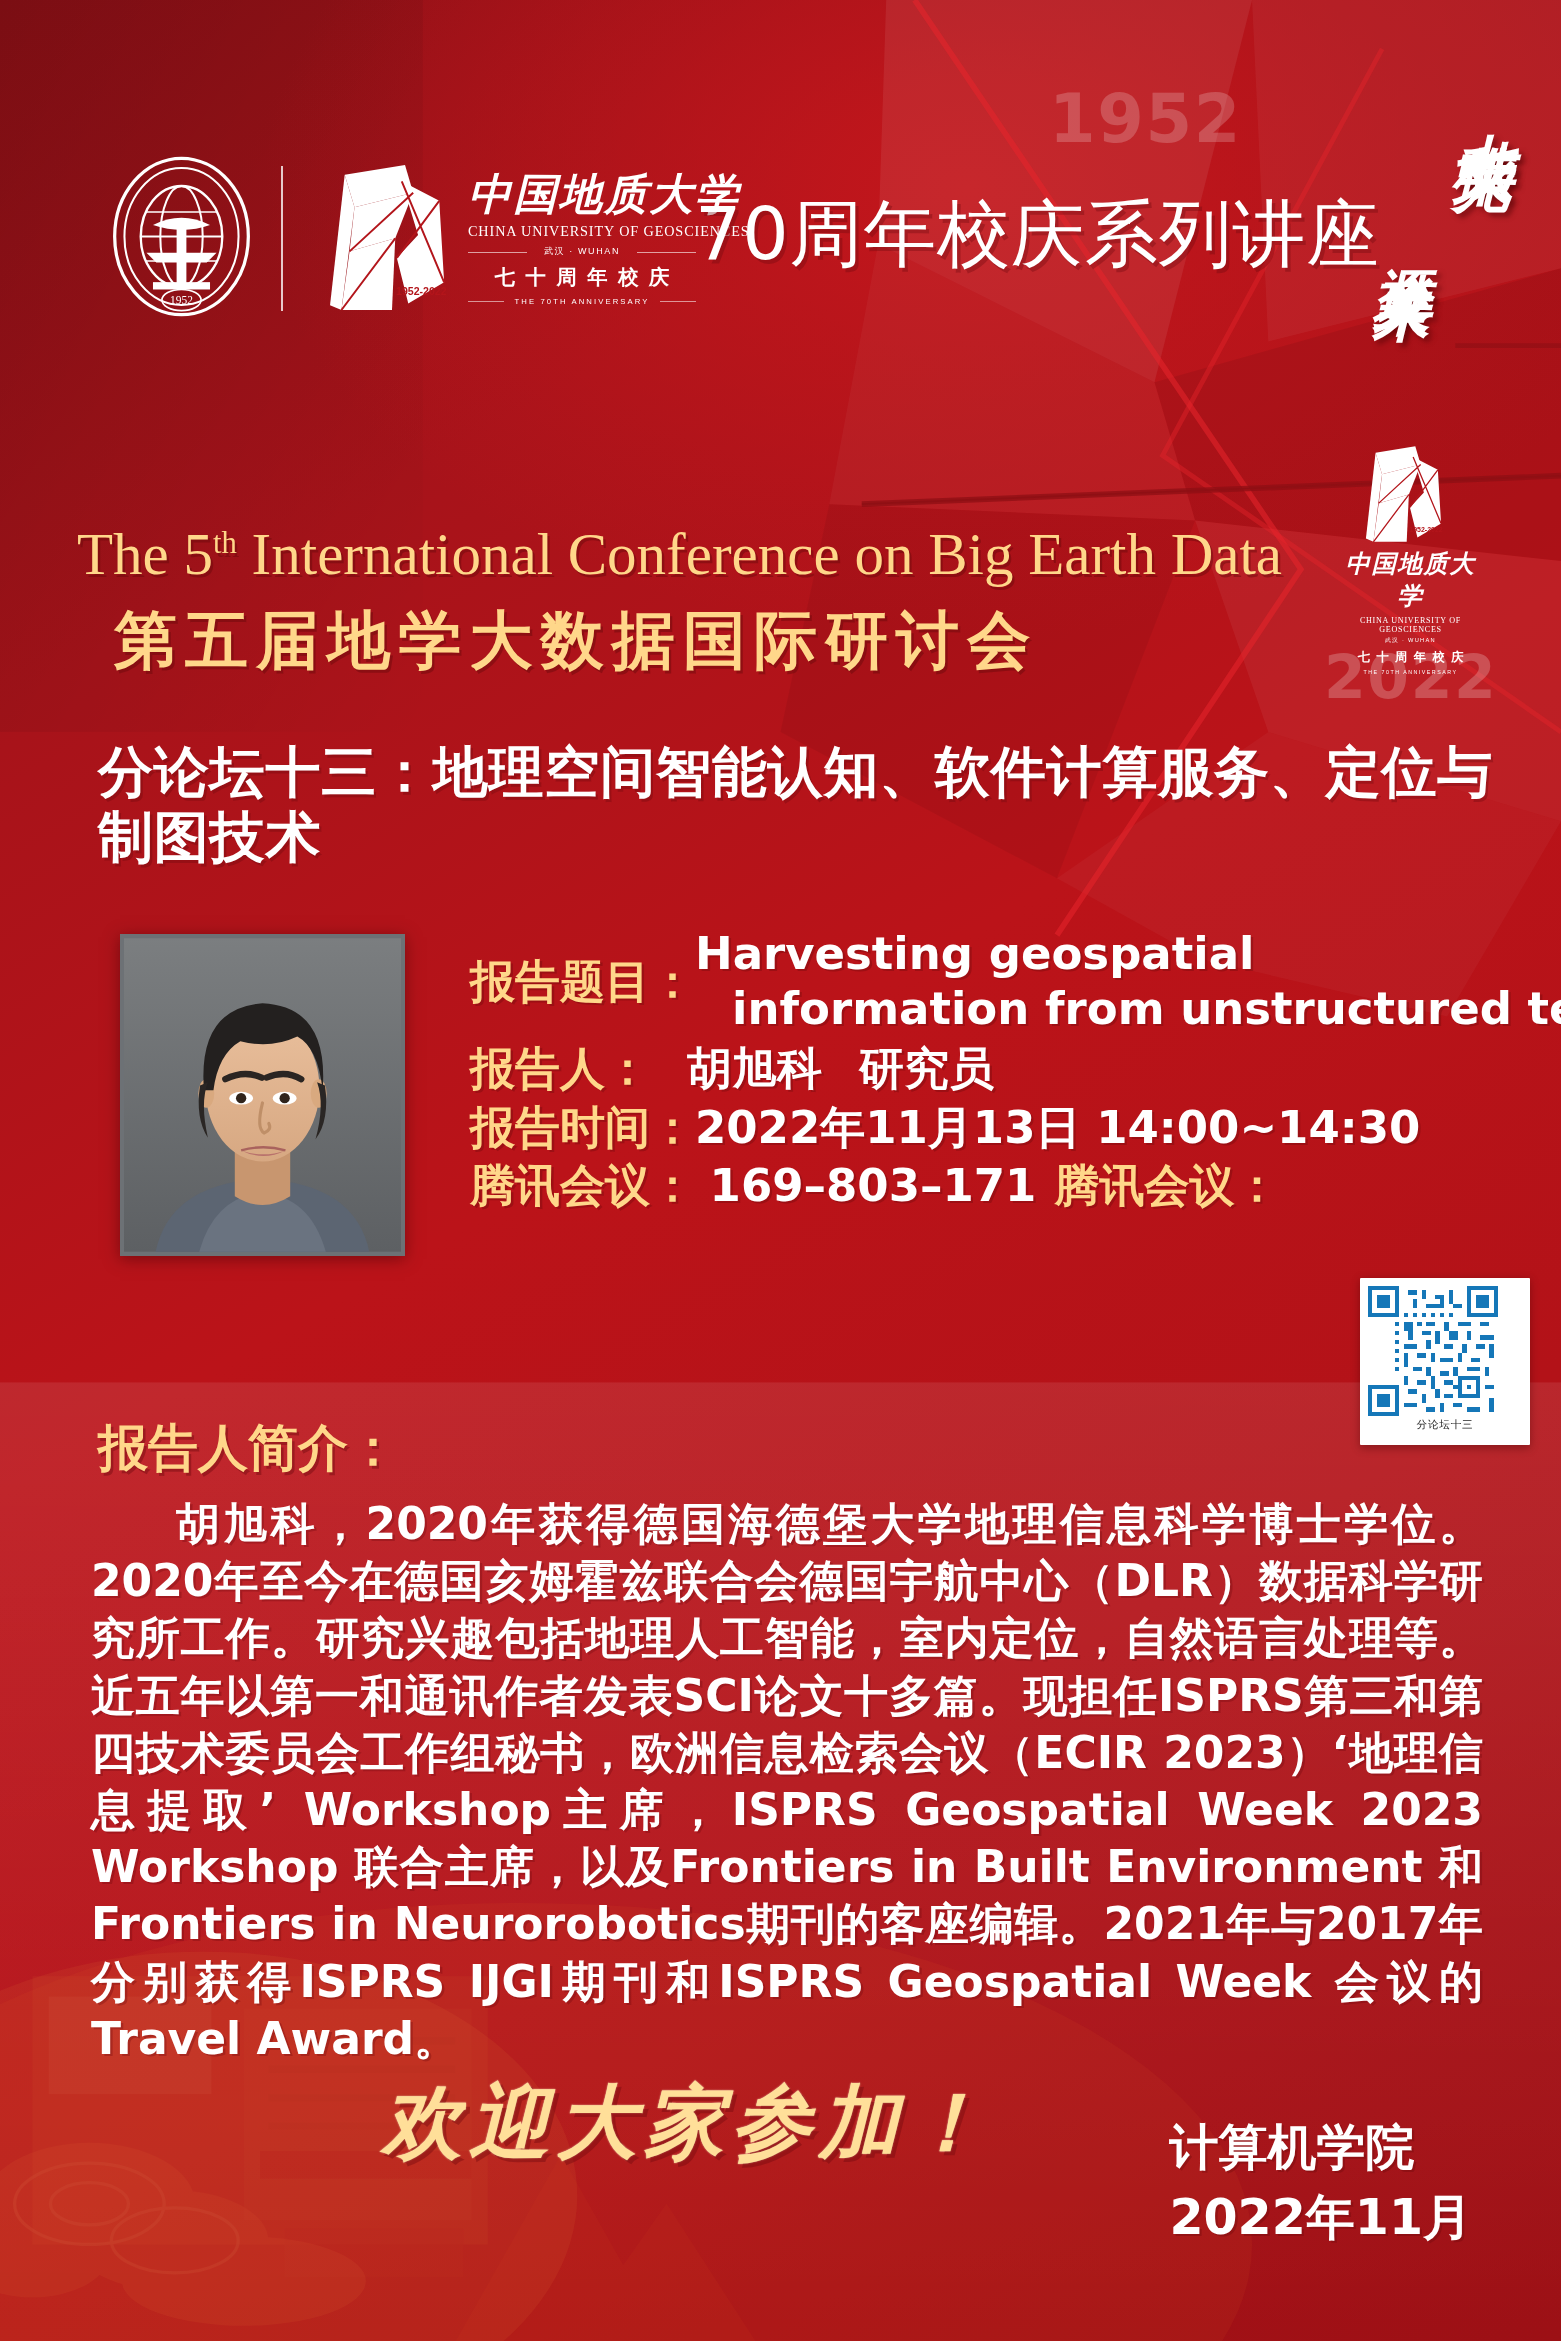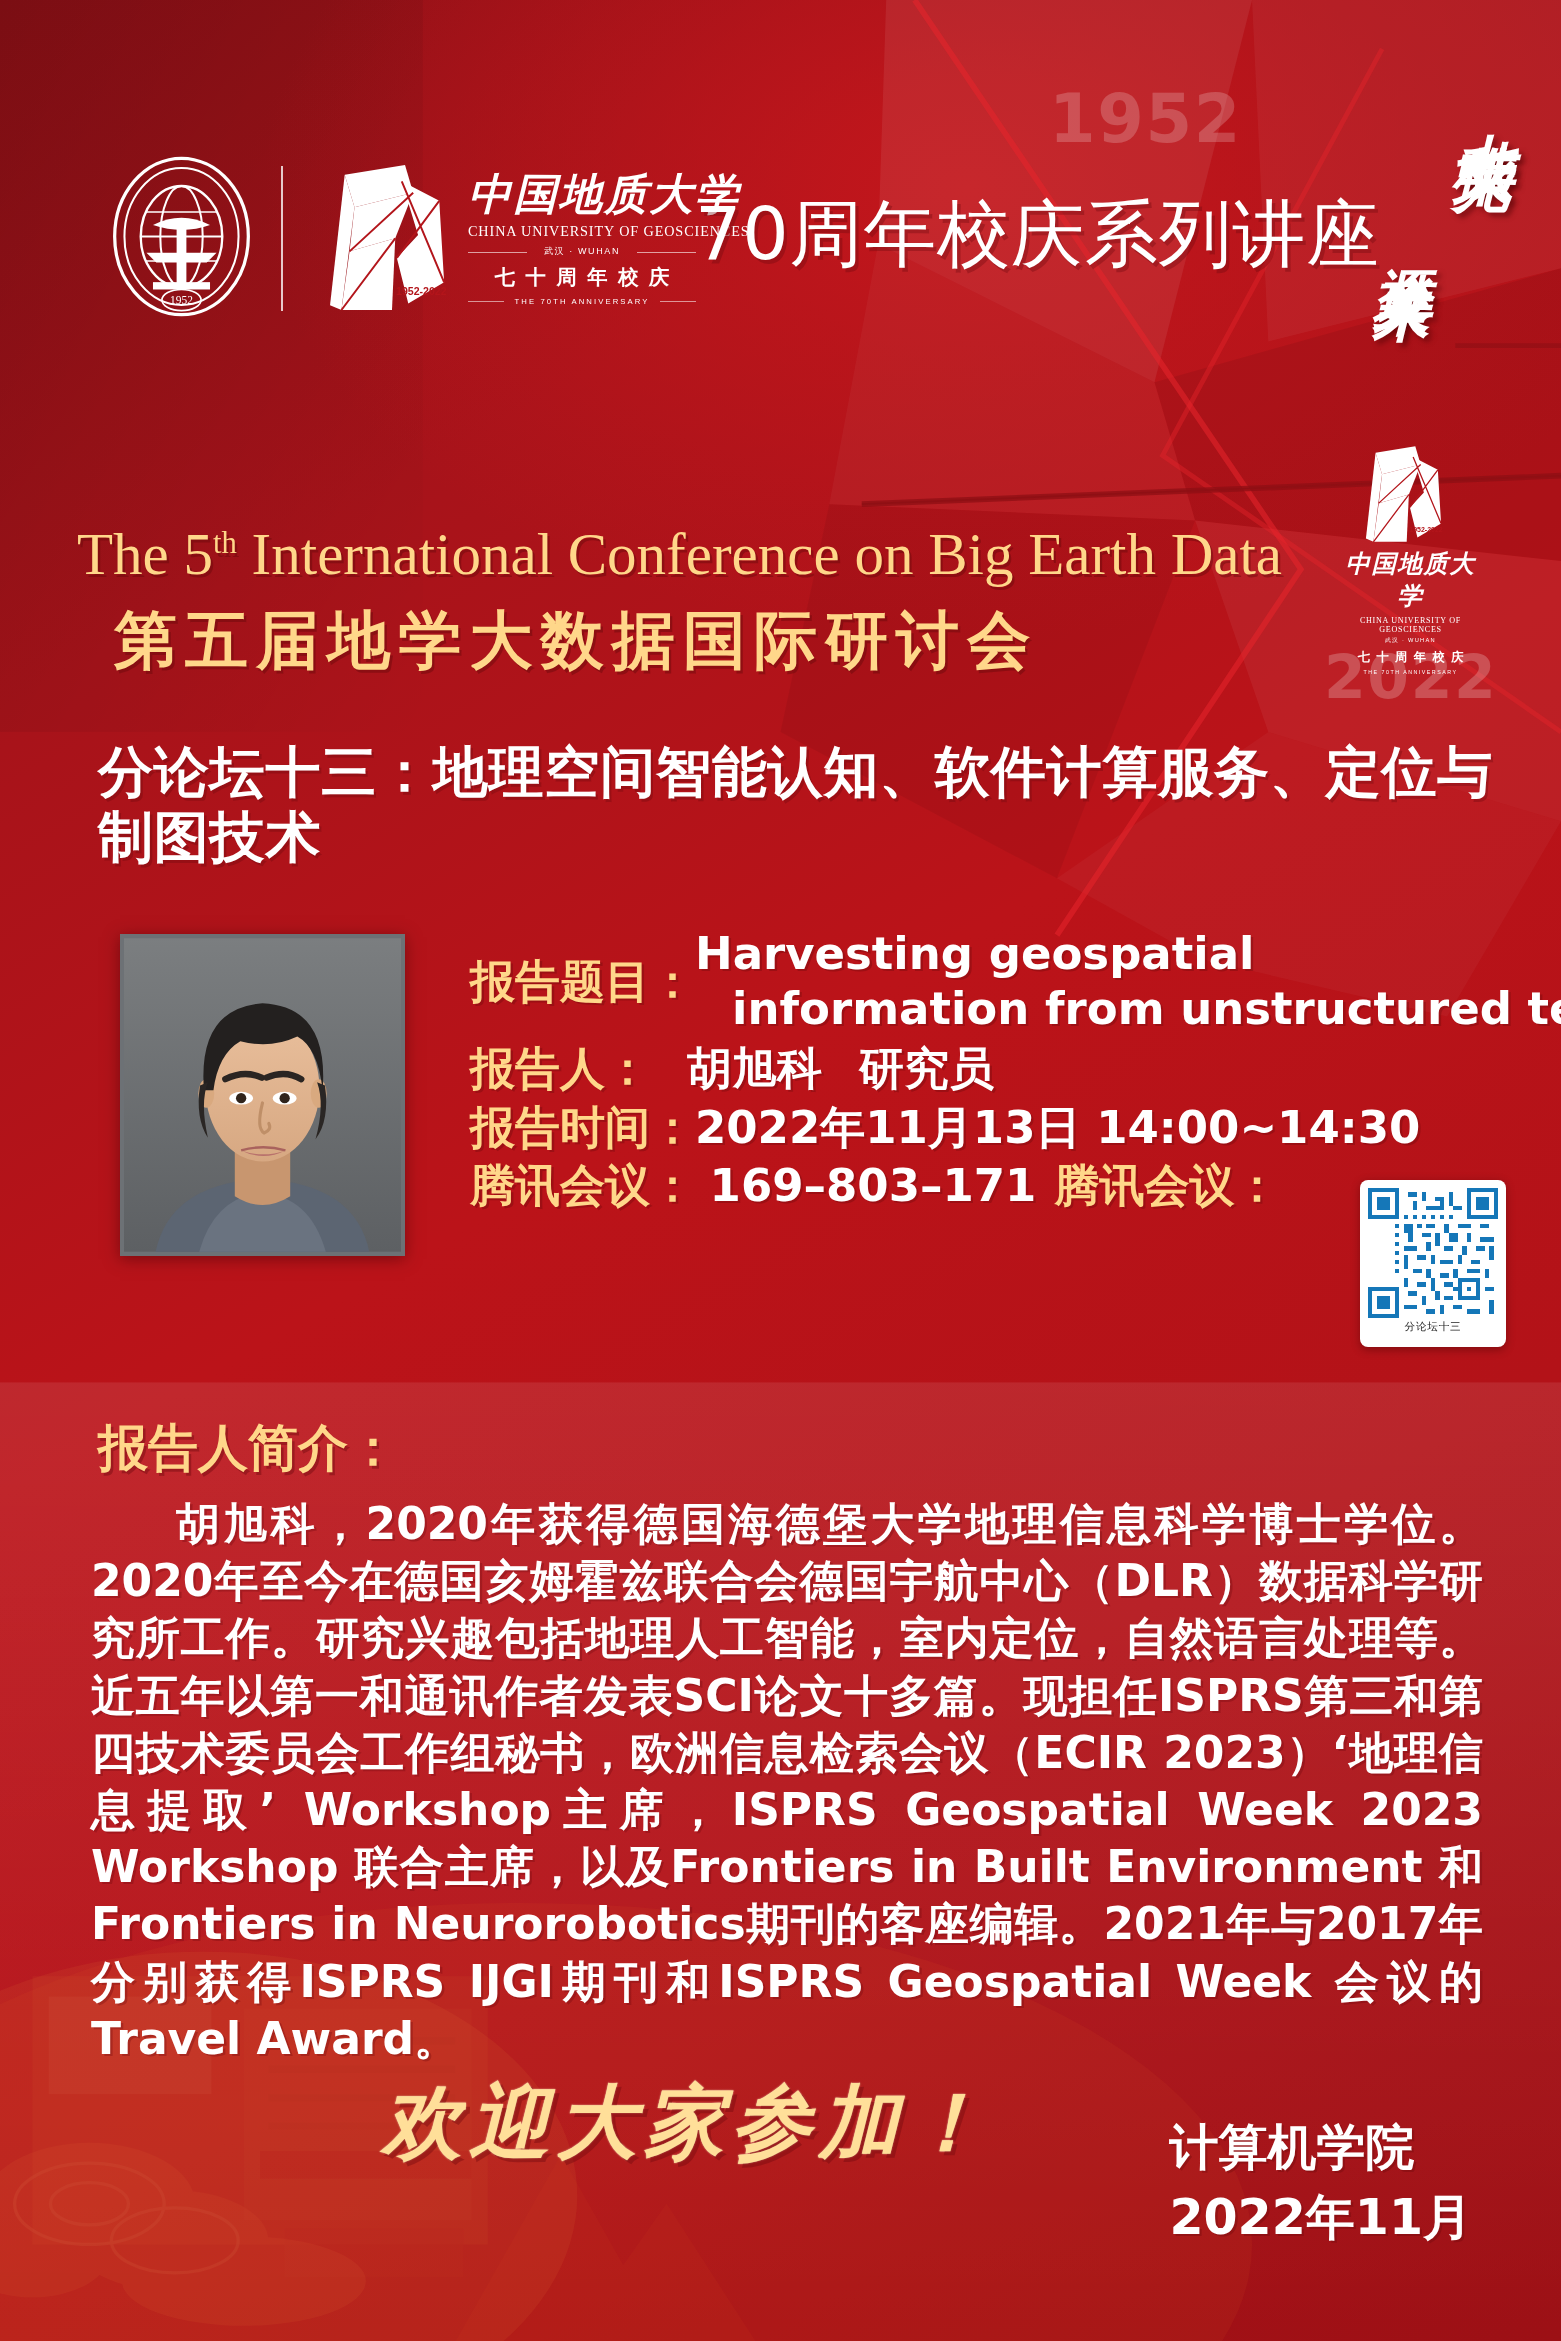--- a/index.html
+++ b/index.html
@@ -169,22 +169,22 @@
   .lbl{ color:#ffd78a; text-shadow:2.4px 2.4px 0 rgba(105,8,12,.35); flex:0 0 auto; }
   .val{ color:#ffffff; text-shadow:2.4px 2.4px 0 rgba(105,8,12,.35); }
   .title-en{
     color:#fff; font-weight:700; font-size:45px; line-height:1.22;
     text-shadow:2.4px 2.4px 0 rgba(105,8,12,.35);
   }
   .title-en .l2{ display:block; padding-left:37px; }
   .speaker-name{ padding-left:37px; }
 
   .qr{
-    position:absolute; left:1360px; top:1180px; width:146px; height:167px;
-    background:#ffffff; border-radius:8px; padding:8.1px 8.1px 3.3px;
+    position:absolute; left:1360px; top:1278px; width:170px; height:167px;
+    background:#ffffff; border-radius:1px; padding:8.1px 8.1px 3.3px;
     box-shadow:0 2.4px 8.1px rgba(60,4,6,.4);
   }
   .qr .code{ width:130px; height:130px; display:block; }
   .qr .cap{
     text-align:center; font-size:10.6px; color:#222; margin-top:2.4px;
     font-family:"DejaVu Sans","Liberation Sans",sans-serif; letter-spacing:0.8px;
   }
 
   
   .bio-head{

